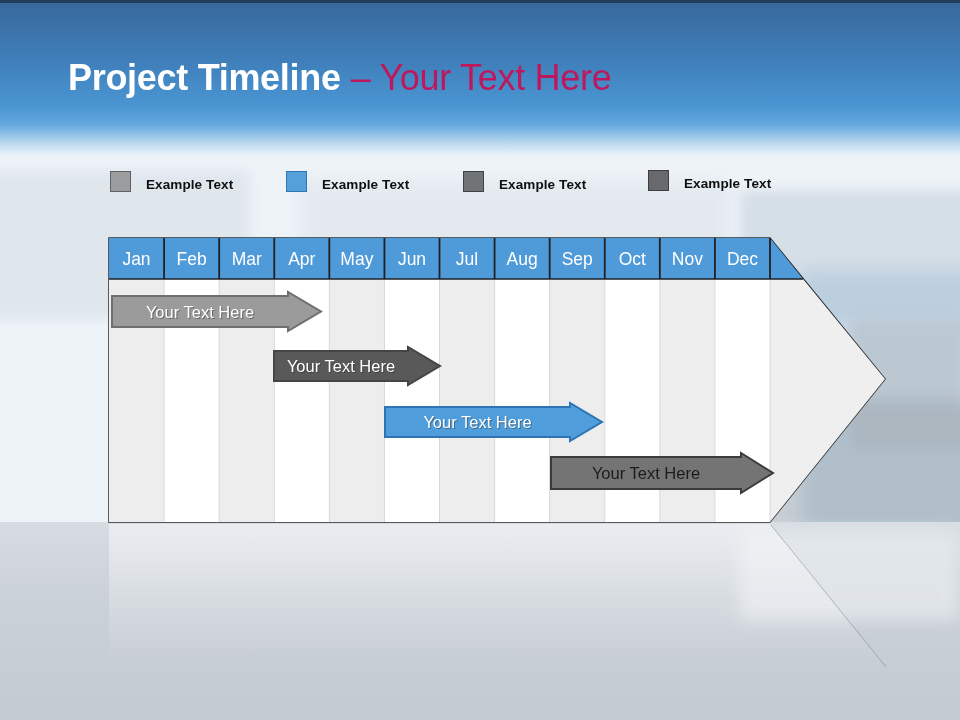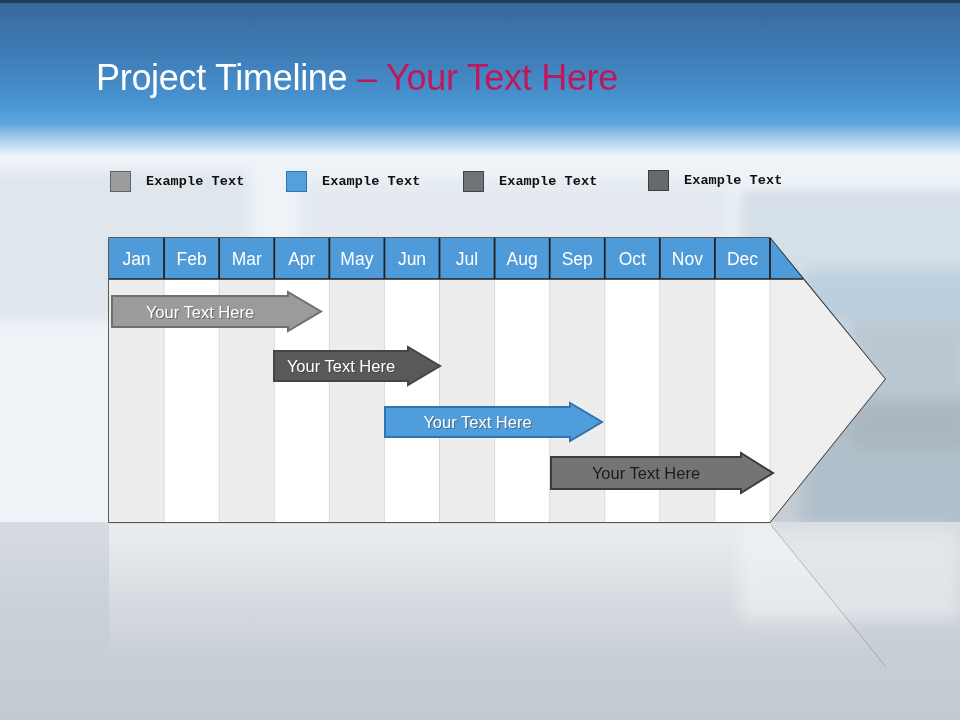--- a/index.html
+++ b/index.html
@@ -11,39 +11,39 @@
   
   .top-banner{
     position:absolute;left:0;top:0;width:960px;height:152px;
     border-top:3px solid #203d5a;
     background:linear-gradient(180deg,#38699c 0%,#3f7fba 38%,#4a96d3 68%,#63a8de 80%,#b9d7ee 92%,#e9f2f9 100%);
   }
   .slide-title{
     position:absolute;left:68px;top:58px;color:#ffffff;font-size:36px;line-height:40px;
     white-space:nowrap;letter-spacing:-0.3px;
   }
-  .slide-title .t-bold{font-weight:400;margin-left:28px;}
+  .slide-title .t-bold{font-weight:700;}
   .slide-title .t-light{font-weight:400;margin-left:10px;color:#be185d;}
   
   .bg-mid{position:absolute;left:0;top:150px;width:960px;height:374px;overflow:visible;}
   .bg-shape{position:absolute;border-radius:6px;}
   .bg-b1{left:-30px;top:20px;width:280px;height:150px;background:#dde5ec;filter:blur(6px);opacity:.85;}
   .bg-b2{left:300px;top:30px;width:430px;height:95px;background:#e2e9ef;filter:blur(7px);opacity:.9;}
   .bg-b3{left:740px;top:40px;width:240px;height:130px;background:#d3dde6;filter:blur(6px);opacity:.9;}
   .bg-sea{left:800px;top:120px;width:180px;height:310px;background:#a7c2d8;filter:blur(9px);opacity:.55;}
   .bg-cliff{left:690px;top:250px;width:290px;height:170px;background:#98a3ab;filter:blur(8px);opacity:.45;}
   .bg-rock{left:850px;top:170px;width:120px;height:130px;background:#b2b8bd;filter:blur(7px);opacity:.5;}
   
   .bg-bottom{
     position:absolute;left:0;top:522px;width:960px;height:198px;
     background:linear-gradient(180deg,#d6dce2 0%,#cbd1d8 40%,#c4cad2 100%);
   }
   .bg-refl-white{position:absolute;left:740px;top:530px;width:220px;height:90px;background:#e9edf0;filter:blur(8px);opacity:.7;border-radius:8px;}
   
-  .legend-item{position:absolute;top:171px;display:flex;align-items:center;gap:15px;font-family:Liberation Mono, monospace;}
+  .legend-item{position:absolute;top:171px;display:flex;align-items:flex-end;gap:15px;}
   .swatch{width:21px;height:21px;border:1px solid #555;box-sizing:border-box;}
   .legend-label{font-size:13.5px;font-weight:700;color:#101010;letter-spacing:0.1px;}
   
   .chart-svg{position:absolute;left:100px;top:230px;}
   .refl-svg{position:absolute;left:100px;top:524px;}
   .month-label{fill:#ffffff;font-size:17.5px;font-family:"Liberation Sans",sans-serif;}
   .bar-label{font-size:16.5px;font-family:"Liberation Sans",sans-serif;}
   .shadowed{filter:drop-shadow(1px 1.5px 0.6px rgba(40,40,40,0.45));}
 </style>
 </head>

